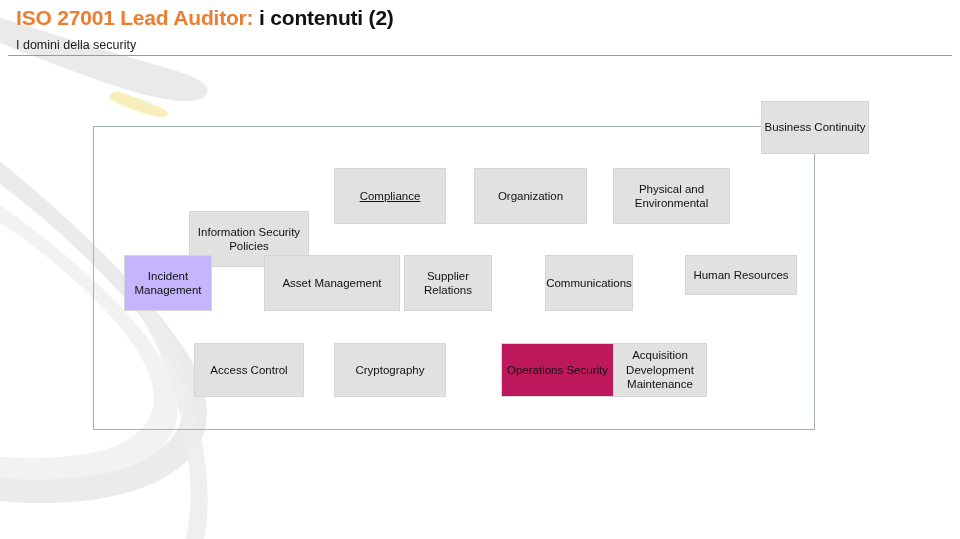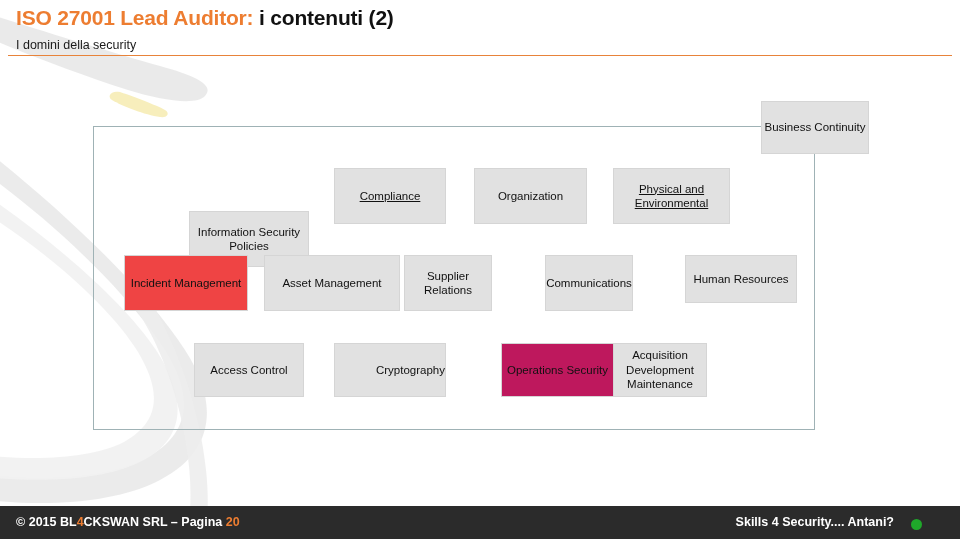--- a/index.html
+++ b/index.html
@@ -177,54 +177,47 @@
         </div>
         <div class="node" style="left: 189px; top: 168px; width: 120px; height: 56px; background: rgb(225, 225, 225); margin-top: 43px;">
           <span>Information Security Policies</span>
         </div>
         <div class="node" style="left: 334px; top: 168px; width: 112px; height: 56px; background: rgb(225, 225, 225); text-decoration: underline;">
           <span>Compliance</span>
         </div>
         <div class="node" style="left: 474px; top: 168px; width: 113px; height: 56px; background: rgb(225, 225, 225);">
           <span>Organization</span>
         </div>
-        <div class="node" style="left: 613px; top: 168px; width: 117px; height: 56px; background: rgb(225, 225, 225); text-decoration: underline;">
+        <div class="node" style="left: 613px; top: 168px; width: 117px; height: 56px; background: rgb(225, 225, 225);">
           <span>Physical and Environmental</span>
         </div>
-        <div class="node" style="left: 124px; top: 255px; width: 124px; height: 56px; background: #ef4444;">
+        <div class="node" style="left: 124px; top: 255px; width: 88px; height: 56px; background: #c4b5fd;">
           <span>Incident Management</span>
         </div>
         <div class="node" style="left: 264px; top: 255px; width: 136px; height: 56px; background: rgb(225, 225, 225);">
           <span>Asset Management</span>
         </div>
         <div class="node" style="left: 404px; top: 255px; width: 88px; height: 56px; background: rgb(225, 225, 225);">
           <span>Supplier Relations</span>
         </div>
         <div class="node" style="left: 545px; top: 255px; width: 88px; height: 56px; background: rgb(225, 225, 225);">
           <span>Communications</span>
         </div>
-        <div class="node" style="left: 685px; top: 255px; width: 112px; height: 48px; background: rgb(225, 225, 225);">
+        <div class="node" style="left: 685px; top: 255px; width: 112px; height: 40px; background: rgb(225, 225, 225);">
           <span>Human Resources</span>
         </div>
         <div class="node" style="left: 194px; top: 343px; width: 110px; height: 54px; background: rgb(225, 225, 225);">
           <span>Access Control</span>
         </div>
-        <div class="node" style="left: 334px; top: 343px; width: 112px; height: 54px; background: rgb(225, 225, 225); justify-content: flex-end;">
+        <div class="node" style="left: 334px; top: 343px; width: 112px; height: 54px; background: rgb(225, 225, 225);">
           <span>Cryptography</span>
         </div>
         <div class="node" style="left: 474px; top: 343px; width: 113px; height: 54px; background: #be185d; margin-left: 27px;">
           <span>Operations Security</span>
         </div>
         <div class="node" style="left: 613px; top: 343px; width: 94px; height: 54px; background: rgb(225, 225, 225);">
           <span>Acquisition Development Maintenance</span>
         </div>
       </div>
   </div>
 
-  <div class="footer">
-    <div class="footer-left">
-      <span>© 2015 BL</span><span class="hl">4</span><span>CKSWAN SRL – Pagina </span><span class="hl">20</span>
-    </div>
-    <div class="footer-right">Skills 4 Security.... Antani?</div>
-    <div class="footer-dot"></div>
-  </div>
 
 </div>
 
 </body></html>

